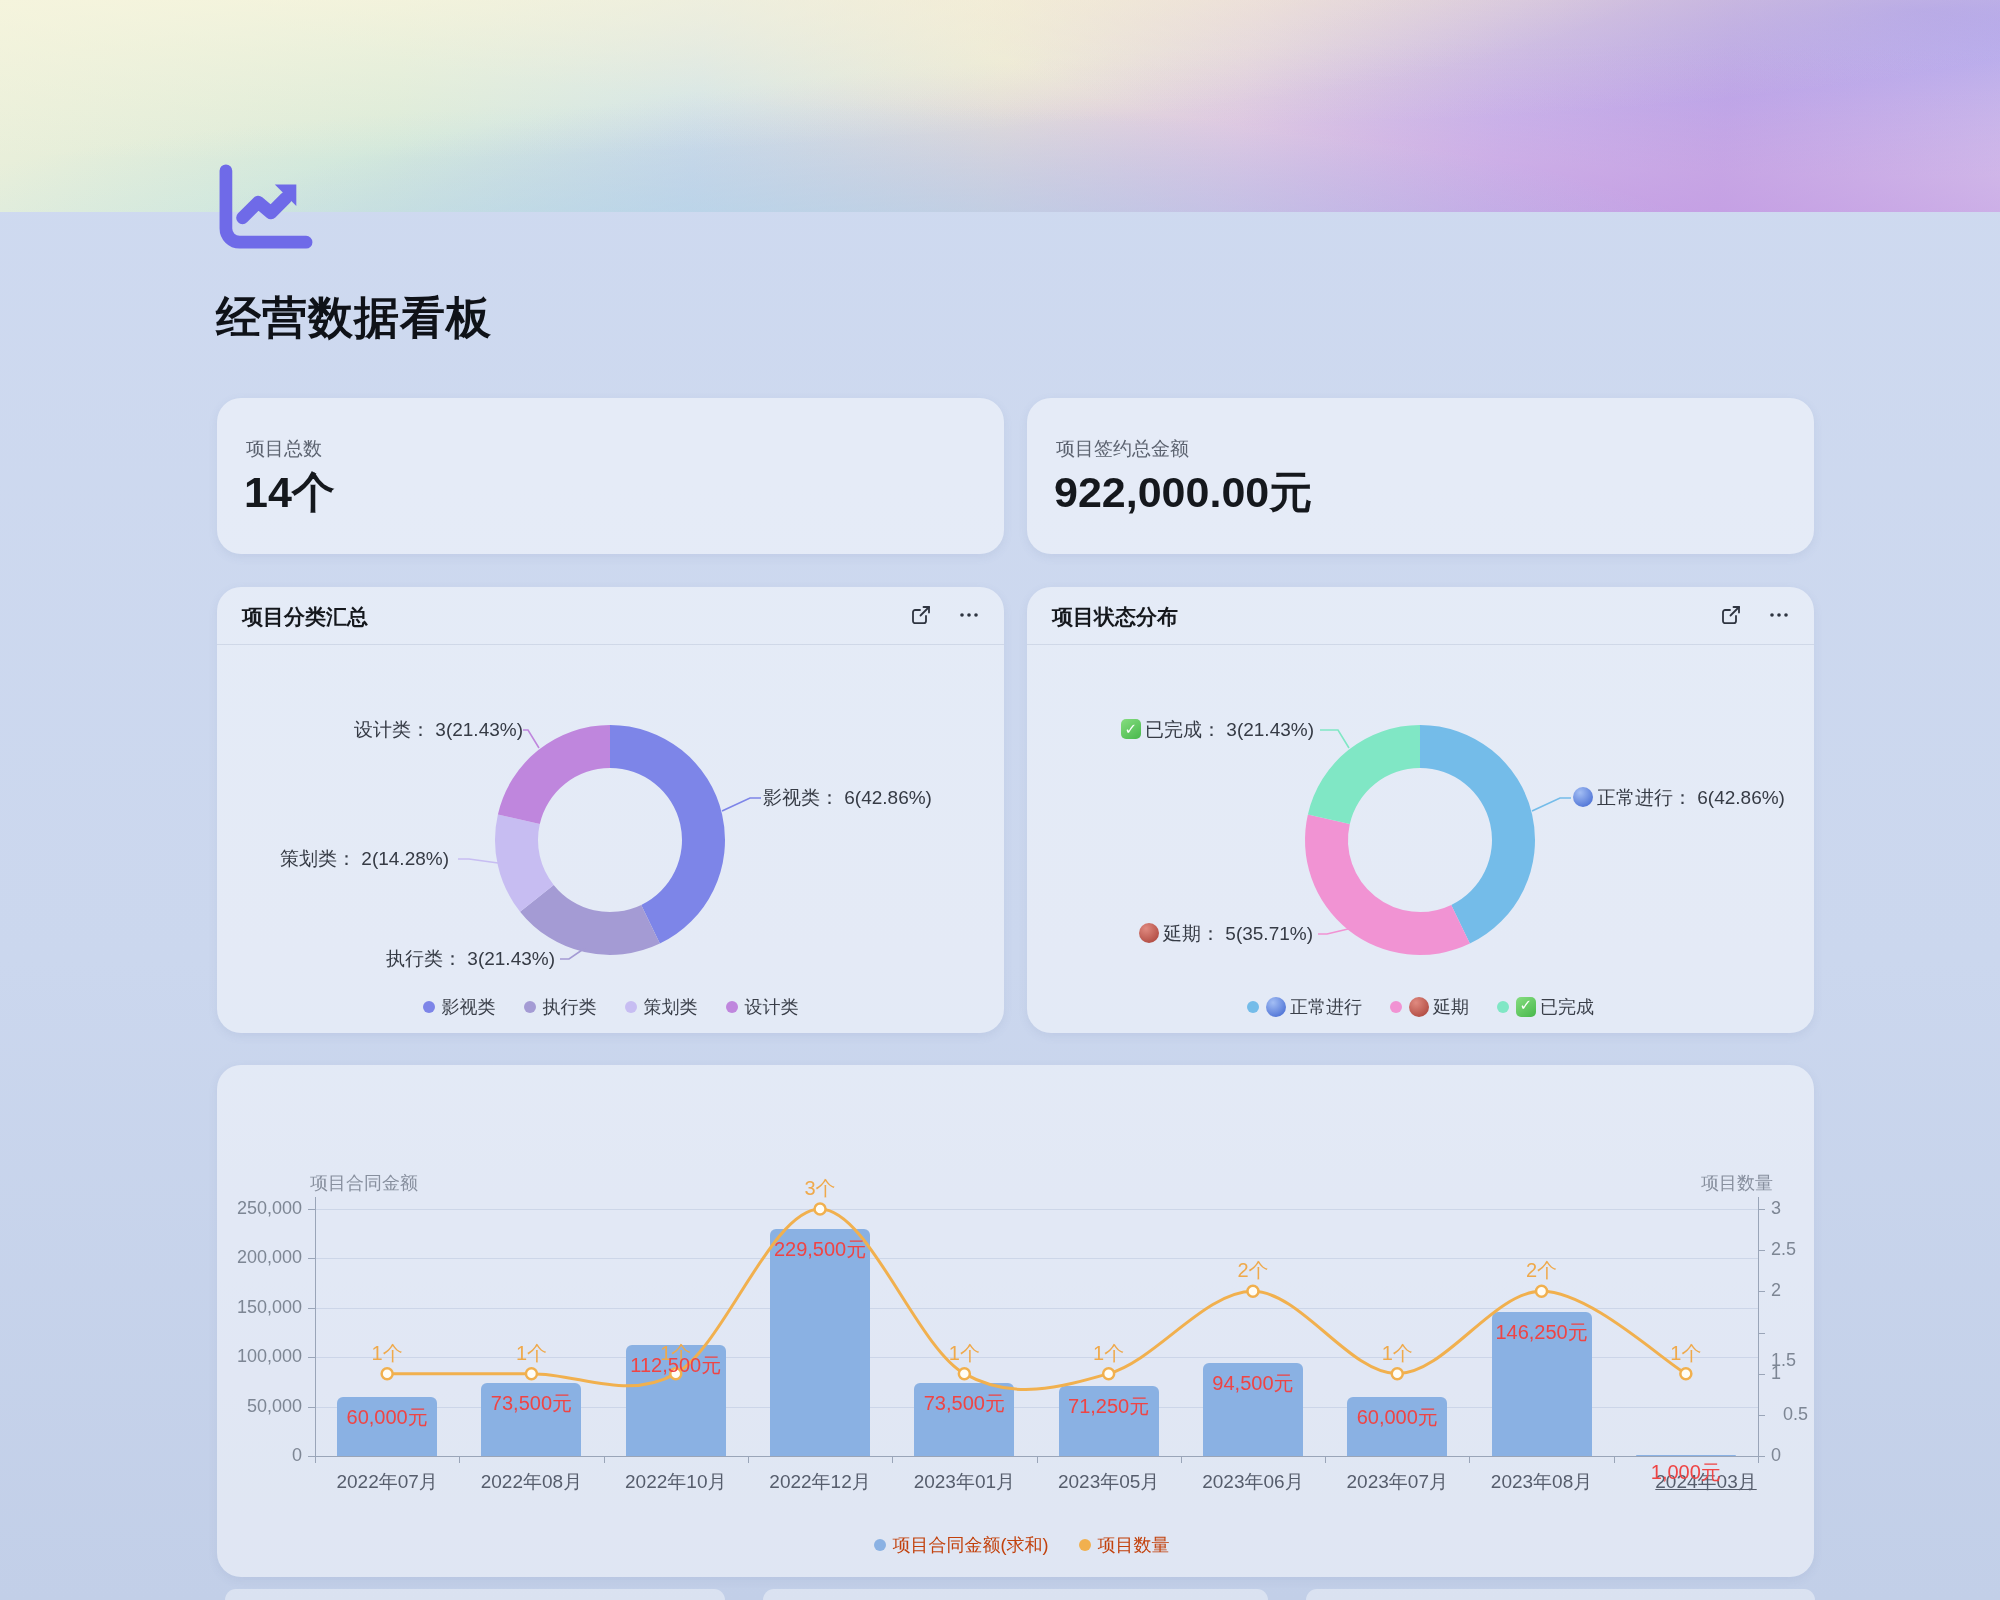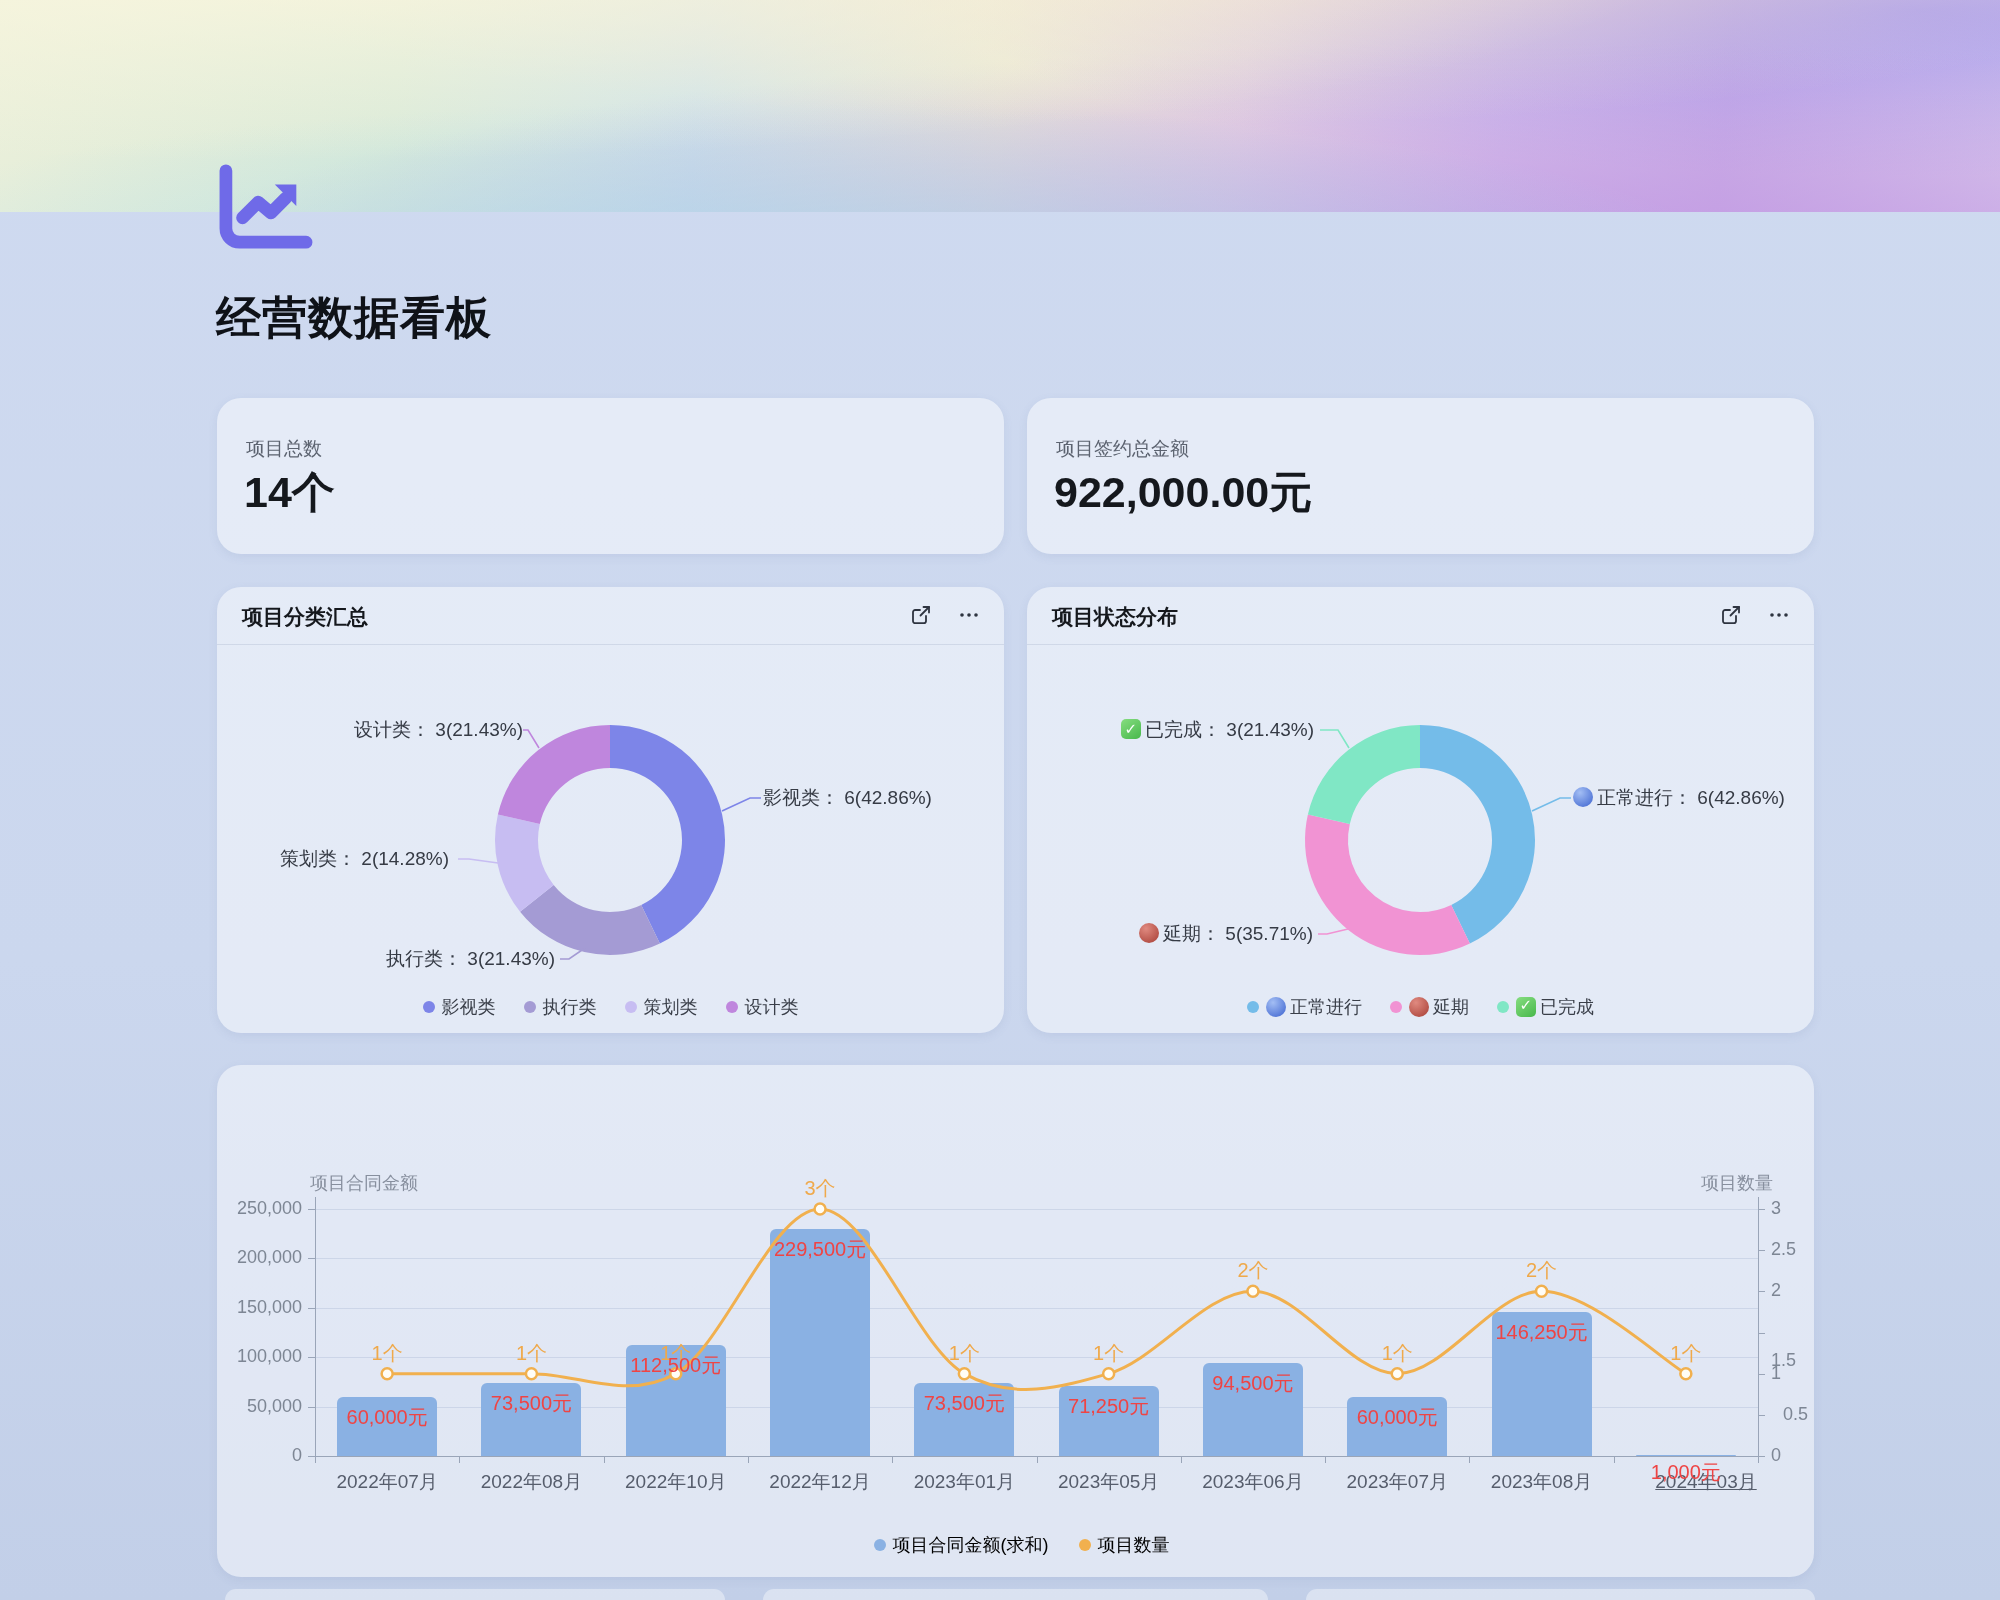--- a/index.html
+++ b/index.html
@@ -62,21 +62,21 @@
   .emoji.check{background:linear-gradient(145deg,#86dd80,#47b84b);border-radius:5px;}
   .emoji.check::after{content:"✓";position:absolute;left:3.5px;top:-1px;color:#fff;font-weight:bold;font-size:15px;}
   .emoji.blue{background:radial-gradient(circle at 35% 28%,#a3bef4,#3b62cf);border-radius:50%;}
   .emoji.red{background:radial-gradient(circle at 35% 28%,#e08a80,#a63d34);border-radius:50%;}
 
   
   .axis-name{position:absolute;font-size:18px;color:#878f9e;white-space:nowrap;}
   .x-axis-title{position:absolute;left:0;right:0;top:432px;text-align:center;font-size:19px;color:#5d London6471;color:#5d6471;}
   .trend-legend{
     position:absolute;left:12px;right:0;top:468px;display:flex;justify-content:center;gap:30px;
-    font-size:18px;color:#000000;align-items:center;
+    font-size:18px;color:#c2410c;align-items:center;
   }
 
   
   .gridline{position:absolute;height:1px;background:rgba(110,135,180,.18);}
   .axisline{position:absolute;background:#9aa5b8;}
   .tickmark{position:absolute;background:#9aa5b8;}
   .ticklabel{position:absolute;font-size:18px;color:#7d8694;}
   .bar{position:absolute;background:#8ab1e3;border-radius:6px 6px 0 0;cursor:pointer;}
   .bar-label{position:absolute;font-size:20px;color:#ef4444;text-align:center;white-space:nowrap;z-index:2;}
   .date-label{position:absolute;font-size:19px;color:#565d6c;text-align:center;white-space:nowrap;z-index:1;}

